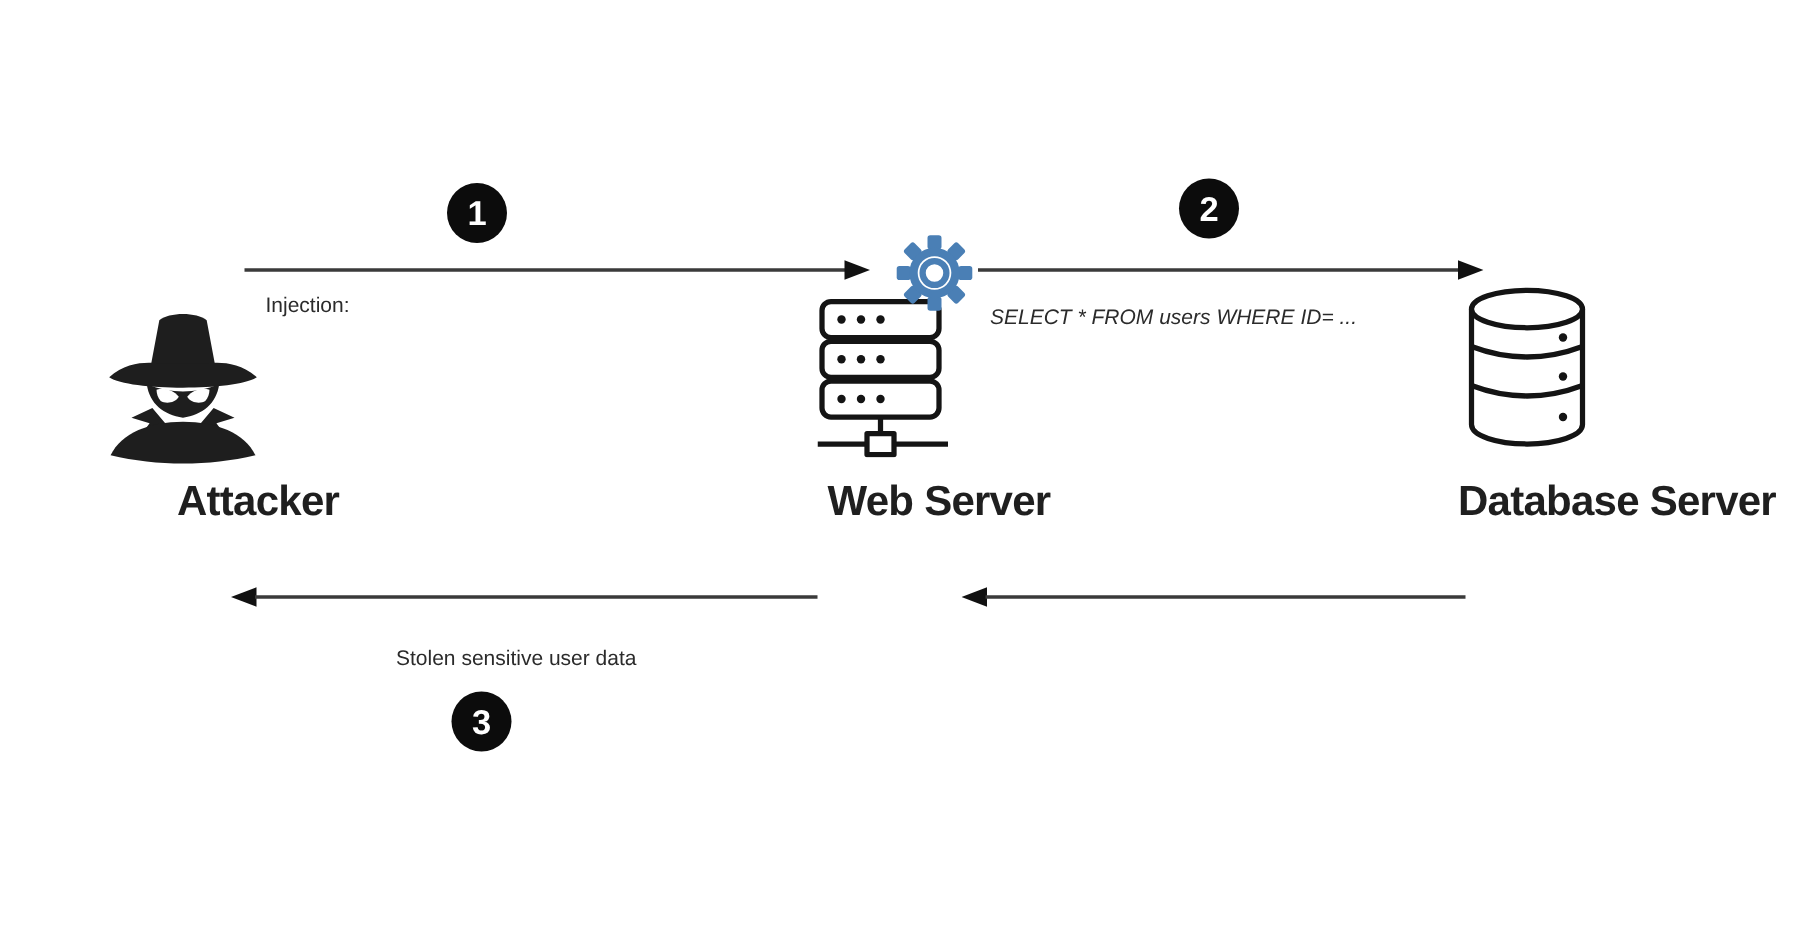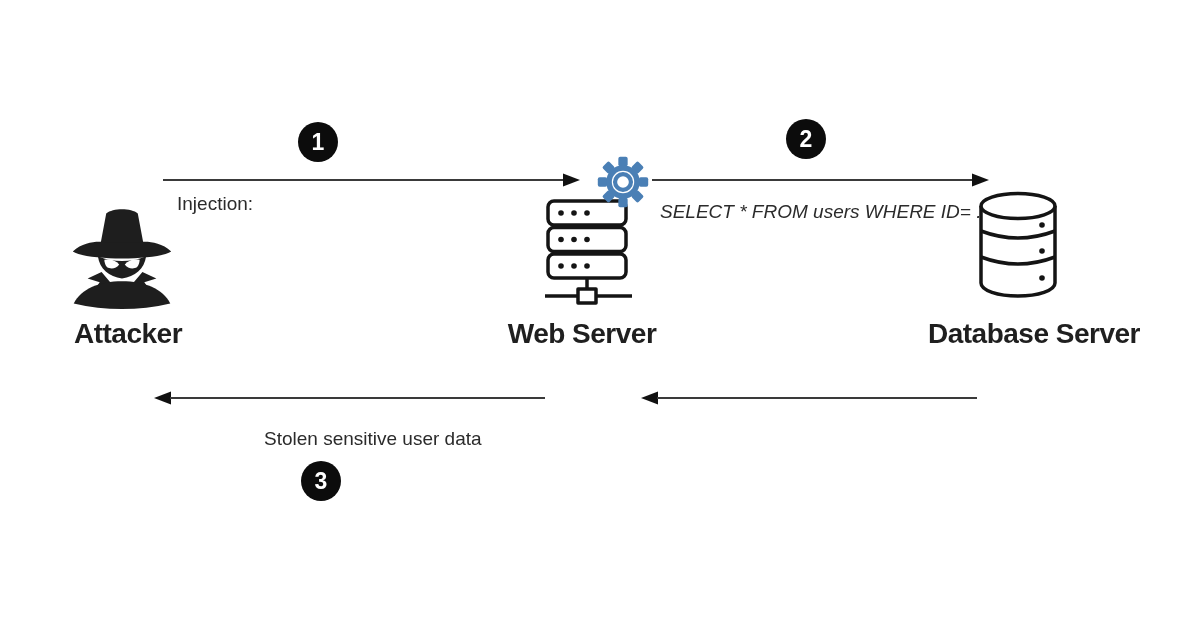--- a/index.html
+++ b/index.html
@@ -2,24 +2,24 @@
 <html><head>
 <meta charset="utf-8">
 <style>
   html,body{margin:0;padding:0;background:#ffffff;}
   .canvas{
     position:relative;width:1200px;height:630px;background:#ffffff;overflow:hidden;
     font-family:"Liberation Sans","DejaVu Sans",sans-serif;color:#262626;
   }
   .abs{position:absolute;}
   .node-label{
-    font-size:28px;font-weight:600;color:#1f1f1f;letter-spacing:-0.5px;white-space:nowrap;
+    font-size:28px;font-weight:600;color:#1f1f1f;letter-spacing:-0.5px;white-space:nowrap;margin-left:44px;
   }
   .flow-text{
-    font-size:19px;line-height:23px;color:#2b2b2b;white-space:nowrap;
+    font-size:14px;line-height:23px;color:#2b2b2b;white-space:nowrap;
   }
   .italic{font-style:italic;}
   .badge{
     width:40px;height:40px;border-radius:50%;background:#0c0c0c;color:#ffffff;
     display:flex;align-items:center;justify-content:center;
     font-size:23px;font-weight:bold;
   }
   svg{display:block;}
   .arrow-line{stroke:#3a3a3a;stroke-width:2.2;}
   .arrow-head{fill:#111111;}

